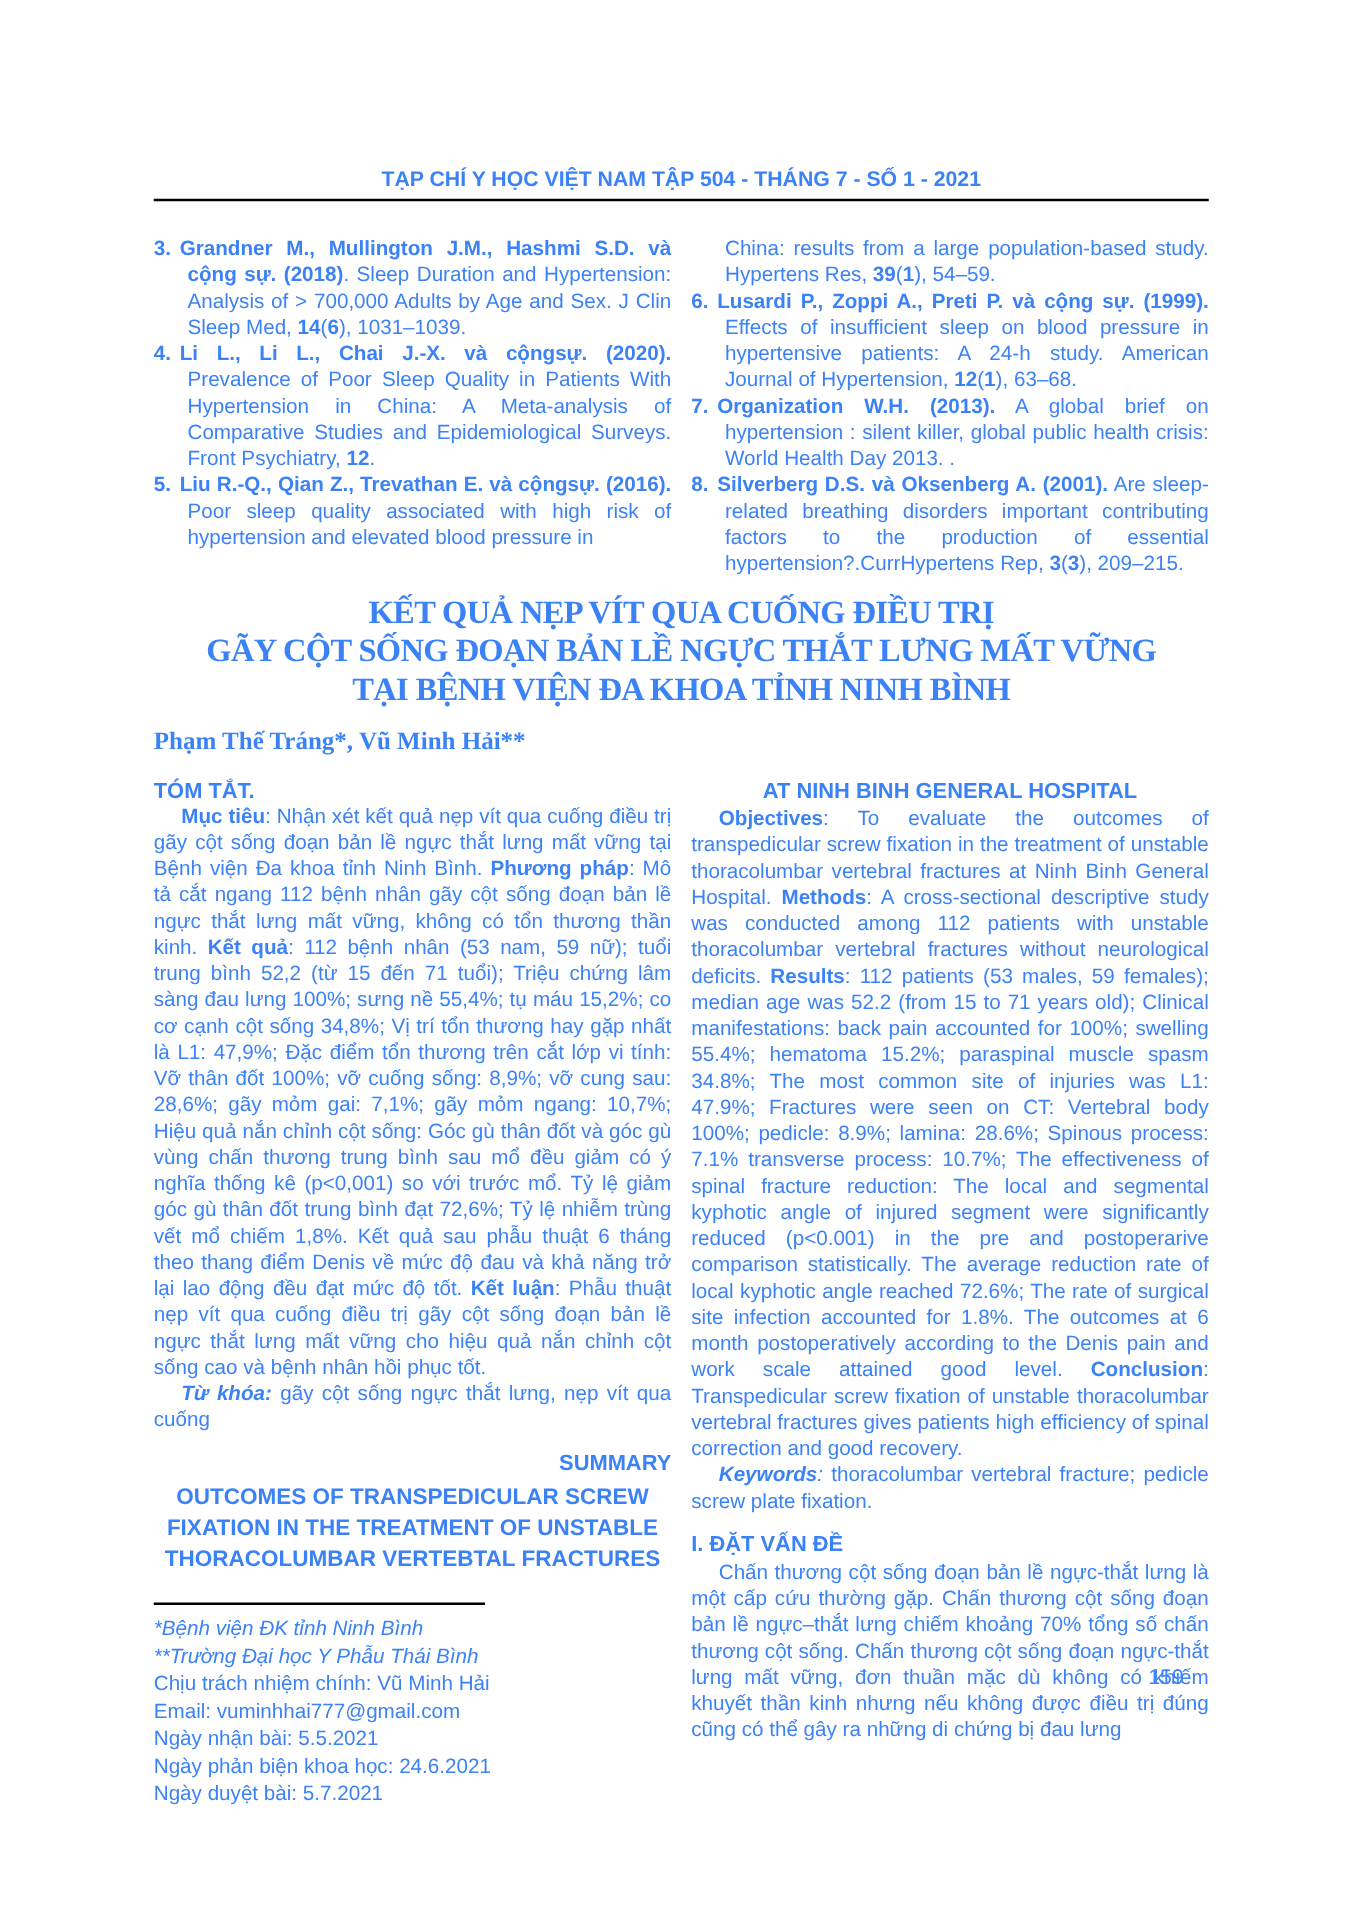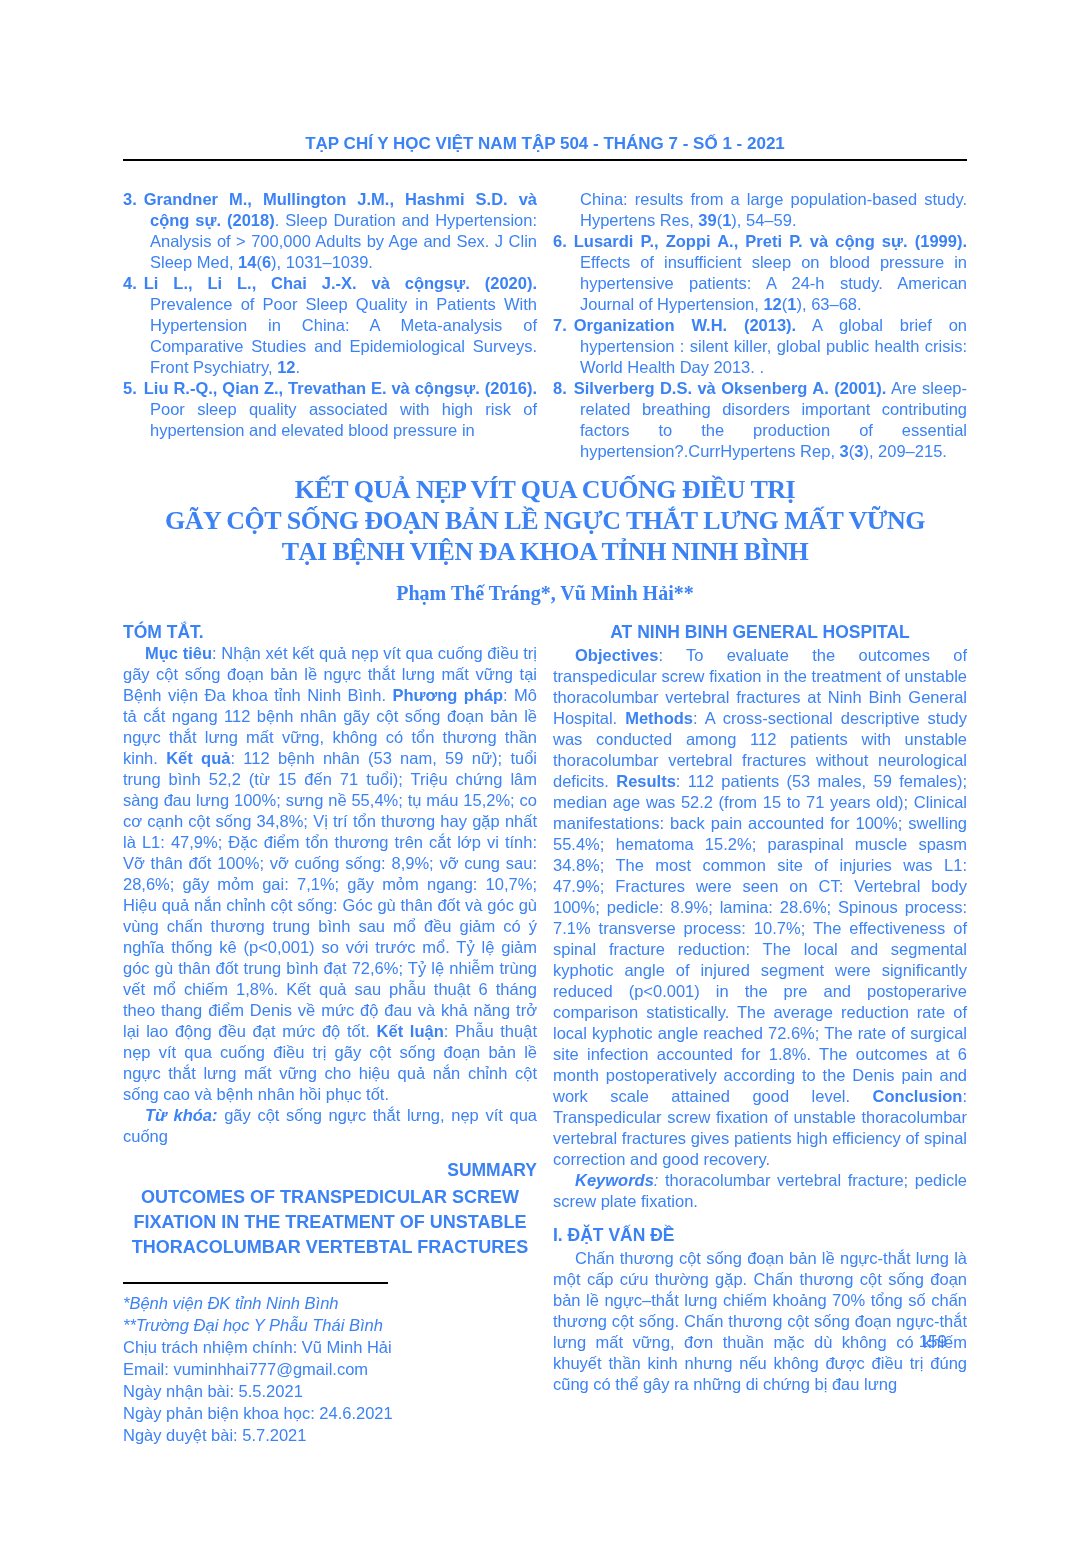--- a/index.html
+++ b/index.html
@@ -17,21 +17,21 @@
   .col{width:414px;}
 
   .refs{margin-top:28px;}
   .ref{font-size:16.5px;line-height:21px;text-align:justify;
        padding-left:27px;text-indent:-27px;}
   .ref-num{font-weight:700;margin-right:7px;}
   .ref.cont{text-indent:0;}
 
   .title{margin-top:12px;text-align:center;font-family:"Liberation Serif","DejaVu Serif",serif;
          font-weight:700;font-size:26px;line-height:31px;letter-spacing:-0.5px;}
-  .authors{margin-top:14px;text-align:center;font-family:"Liberation Serif","DejaVu Serif",serif;
+  .authors{margin-top:14px;text-align:left;font-family:"Liberation Serif","DejaVu Serif",serif;
            font-weight:700;font-size:20px;line-height:24px;}
 
   .body-cols{margin-top:16px;}
   .h-sans{font-weight:700;font-size:17.5px;line-height:22px;}
   .para{margin:0;font-size:16.5px;line-height:21px;text-align:justify;text-indent:22px;}
   .summary-h{margin-top:12px;margin-bottom:2px;text-align:right;}
   .summary-title{margin-top:4px;text-align:center;font-weight:700;font-size:18px;line-height:25px;}
   .center-bold{text-align:center;font-weight:700;font-size:17.5px;line-height:22px;margin-bottom:2px;}
   .intro-h{margin-top:12px;margin-bottom:2px;}
 

